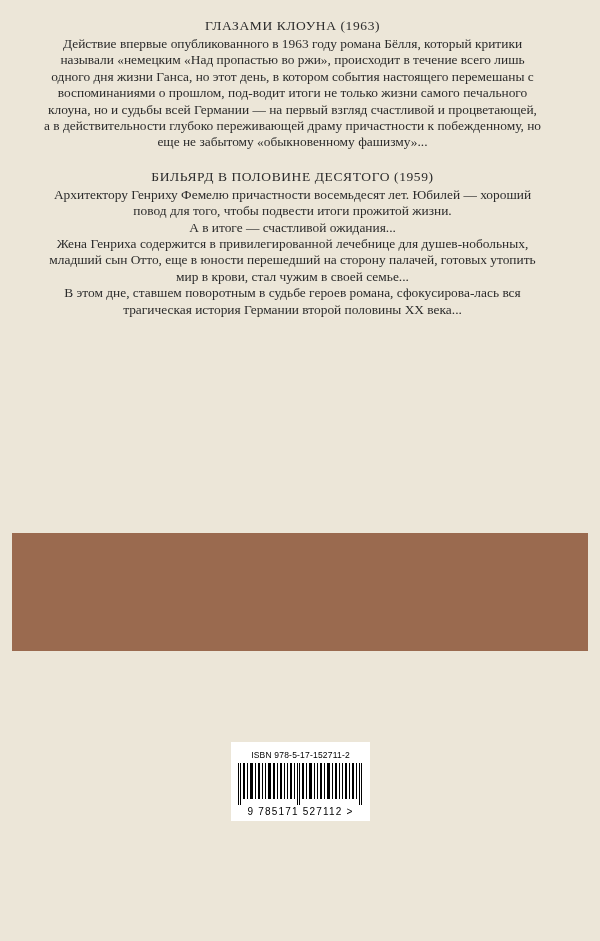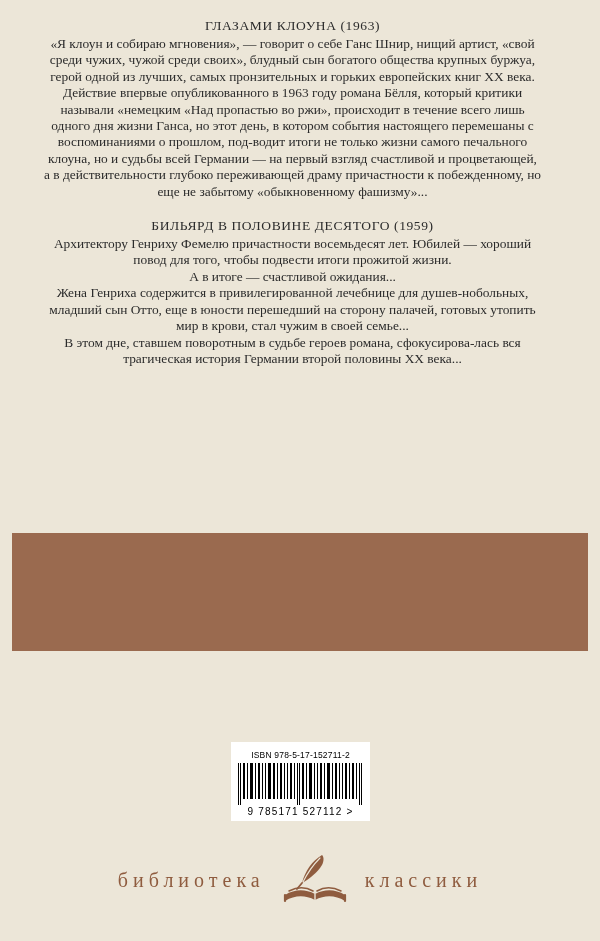--- a/index.html
+++ b/index.html
@@ -122,21 +122,20 @@
   }
 </style>
 </head>
 <body>
 
 <div class="page">
 
   <div class="blurb">
 
     <h2 class="section-title">ГЛАЗАМИ КЛОУНА (1963)</h2>
-    <p class="para">«Я клоун и собираю мгновения», —  говорит о себе Ганс Шнир, нищий артист, «свой среди чужих, чужой среди своих», блудный сын богатого общества крупных буржуа, герой одной из лучших, самых пронзительных и горьких европейских книг ХХ века.</p>
     <p class="para">Действие впервые опубликованного в 1963 году романа Бёлля, который критики называли «немецким «Над пропастью во ржи», происходит в течение всего лишь одного дня жизни Ганса, но этот день, в котором события настоящего перемешаны с воспоминаниями о прошлом, под-водит итоги не только жизни самого печального клоуна, но и судьбы всей Германии — на первый взгляд счастливой и процветающей,</p>
     <p class="para">а в действительности глубоко переживающей драму причастности к побежденному, но еще не забытому «обыкновенному фашизму»...</p>
 
     <div class="gap-block"></div>
 
     <h2 class="section-title">БИЛЬЯРД В ПОЛОВИНЕ ДЕСЯТОГО (1959)</h2>
     <p class="para">Архитектору Генриху Фемелю причастности восемьдесят лет. Юбилей — хороший повод для того, чтобы подвести итоги прожитой жизни.</p>
     <p class="para">А в итоге — счастливой ожидания...</p>
     <p class="para">Жена Генриха содержится в привилегированной лечебнице для душев-нобольных, младший сын Отто, еще в юности перешедший на сторону палачей, готовых утопить мир в крови, стал чужим в своей семье...</p>
     <p class="para">В этом дне, ставшем поворотным в судьбе героев романа, сфокусирова-лась вся трагическая история Германии второй половины ХХ века...</p>
@@ -183,38 +182,14 @@
         <rect x="112" y="0" width="1" height="36"></rect>
         <rect x="115" y="0" width="2" height="36"></rect>
         <rect x="119" y="0" width="1" height="36"></rect>
         <rect x="122" y="0" width="1" height="42"></rect>
         <rect x="124" y="0" width="1" height="42"></rect>
       </g>
     </svg>
     <div class="barcode-digits">9 785171 527112 &gt;</div>
   </div>
 
-  <div class="logo-area">
-    <span class="logo-word">библиотека</span>
-
-    <span class="logo-mark">
-      <svg viewBox="0 0 72 62" width="72" height="62">
-        <g fill="none" stroke="#8f5c3f" stroke-width="2.2" stroke-linecap="round" stroke-linejoin="round">
-
-          <path d="M6 46 C16 40 26 40 36 45 C46 40 56 40 66 46 L66 52 C56 46 46 46 36 51 C26 46 16 46 6 52 Z" fill="#8f5c3f" stroke="none"></path>
-          <path d="M6 46 L6 52"></path>
-          <path d="M66 46 L66 52"></path>
-          <path d="M36 45 L36 51" stroke="#ece6d8" stroke-width="1.4"></path>
-
-          <path d="M10 42 C18 38 27 38 34 42" stroke-width="1.6"></path>
-          <path d="M38 42 C45 38 54 38 62 42" stroke-width="1.6"></path>
-
-          <path d="M43 6 C33 12 26 22 23 34 C30 30 38 24 43 16 C45 12 45 8 43 6 Z" fill="#8f5c3f" stroke="none"></path>
-          <path d="M41 9 C34 16 28 25 24 33" stroke="#ece6d8" stroke-width="1.1"></path>
-          <path d="M23 34 L18 40" stroke-width="1.8"></path>
-        </g>
-      </svg>
-    </span>
-
-    <span class="logo-word">классики</span>
-  </div>
 
 </div>
 
 </body></html>

